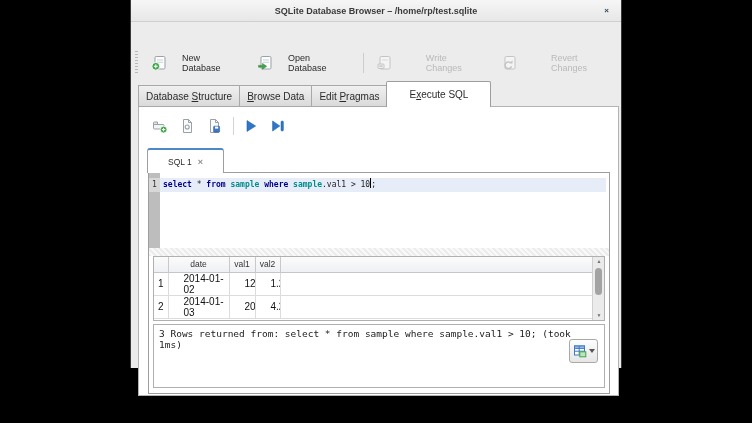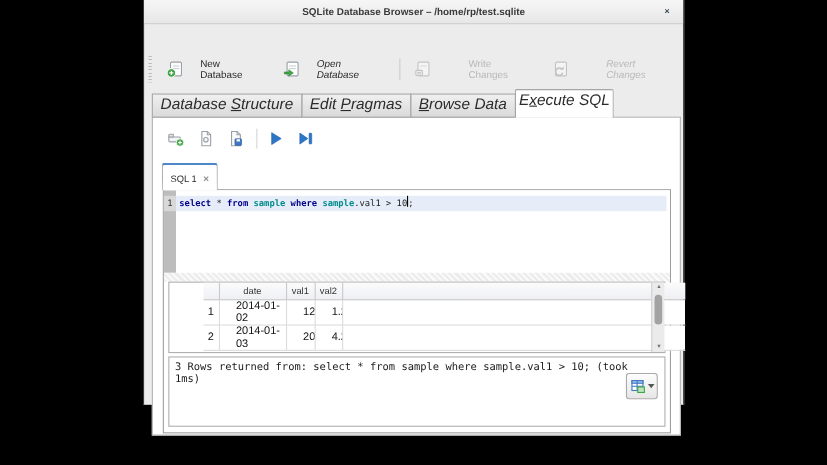--- a/index.html
+++ b/index.html
@@ -27,43 +27,43 @@
 
   
   .toolbar { position:absolute; left:0; top:47px; height:31px; width:100%;
              display:flex; align-items:center; }
   .tb-handle { width:3px; height:24px; margin:0 8px 0 4px;
                background:repeating-linear-gradient(#b8b8b8 0 1px, transparent 1px 3px); }
   .tb-btn { display:flex; align-items:center; gap:4px; font-size:9px; color:#2b2b2b;
             padding:3px 5px; }
   .tb-btn.disabled { color:#b9b9b9;gap:23px; }
   .tb-sep { width:1px; height:20px; background:#cdcdcd; margin:0 7px; }
-  .tb-btn + .tb-btn { margin-left:6px;font-style:italic; }
+  .tb-btn + .tb-btn { margin-left:6px; }
 
   
   .tabbar { position:absolute; left:7px; top:81px; height:26px; display:flex;
             align-items:flex-end; z-index:2; }
-  .tab { height:22px; padding:0 7px; display:flex; 
-         font-size:14px; color:#2b2b2b; background:linear-gradient(#f0f0f0,#dadada);
-         border:1px solid #a8a8a8; margin-right:-1px; z-index:0;font-style:italic; }
+  .tab { height:22px; padding:0 7px; display:flex; align-items:center;
+         font-size:10px; color:#2b2b2b; background:linear-gradient(#f0f0f0,#dadada);
+         border:1px solid #a8a8a8; margin-right:-1px; z-index:0; }
   .tab.active { height:26px; background:#fff; border:1px solid #9e9e9e; border-bottom:none;
-                z-index:3; border-radius:2px 2px 0 0; padding:0 3px; }
+                z-index:3; border-radius:2px 2px 0 0; padding:0 22px; }
 
   
   .content { position:absolute; left:7px; top:106px; width:481px; height:290px;
              background:#fff; border:1px solid #b3b3b3; z-index:1; }
 
   
   .sqltoolbar { position:absolute; left:13px; top:8px; height:22px; display:flex;
                 align-items:center; }
   .sicon { width:16px; height:16px; margin-right:11px; }
   .ssep { width:1px; height:18px; background:#d4d4d4; margin:0 9px 0 0; }
 
   
-  .sqltab { position:absolute; left:8px; top:41px; height:25px; padding:0 7px;
+  .sqltab { position:absolute; left:8px; top:41px; height:25px; padding:0 20px;
             background:#fff; border:1px solid #9e9e9e; border-bottom:none;
             border-top:2px solid #4d87c7; border-radius:3px 3px 0 0;
             display:flex; align-items:center; gap:6px; font-size:8.5px; color:#2b2b2b;
             z-index:3;justify-content:center; }
   .tabx { color:#8a8f94; font-weight:bold; font-size:9px; }
 
   
   .pane { position:absolute; left:9px; top:65px; width:462px; height:222px;
           background:#fff; border:1px solid #9e9e9e; z-index:1; }
 
@@ -82,21 +82,21 @@
   .caret { display:inline-block; width:1px; height:10px; background:#000;
            vertical-align:-1px; }
 
   
   .splitter { position:absolute; left:0; top:75px; width:460px; height:8px;
               background:repeating-linear-gradient(45deg,#ececec 0 2px,#f9f9f9 2px 4px); }
 
   
   .grid { position:absolute; left:4px; top:83px; width:452px; height:65px;
           background:#fff; border:1px solid #b0b0b0; }
-  table { border-collapse:collapse; table-layout:fixed; width:438px;margin-left:31px; }
+  table { border-collapse:collapse; table-layout:fixed; width:438px; }
   col.c0{width:14px} col.c1{width:61px} col.c2{width:26px} col.c3{width:25px}
   th { height:15px; font-size:8.5px; font-weight:normal; color:#333;
        background:linear-gradient(#fbfbfb,#eff0f4); border-right:1px solid #c9c9c9;
        border-bottom:1px solid #c6c6c6; text-align:center; }
   td { height:23px; font-size:10px; color:#111; background:#fff;
        border-right:1px solid #dcdcdc; border-bottom:1px solid #dcdcdc;
        padding-left:15px; overflow:hidden; }
   td.rownum { text-align:center; padding-left:0; }
   td.filler, th.filler { border-right:none; }
   .vscroll { position:absolute; right:0; top:0; width:12px; height:63px;
@@ -181,24 +181,24 @@
         </svg>
         <span>Revert Changes</span>
       </div>
     </div>
 
     <div class="tabbar">
       <div class="tab">
           <span><span>Database </span><span class="mn">S</span><span>tructure</span></span>
         </div>
       <div class="tab">
+          <span><span></span><span class="mn">B</span><span>rowse Data</span></span>
+        </div>
+      <div class="tab">
           <span><span>Edit </span><span class="mn">P</span><span>ragmas</span></span>
-        </div>
-      <div class="tab">
-          <span><span></span><span class="mn">B</span><span>rowse Data</span></span>
         </div>
       <div class="tab active">
           <span><span>E</span><span class="mn">x</span><span>ecute SQL</span></span>
         </div>
     </div>
 
     <div class="content">
 
       <div class="sqltoolbar">
         <svg class="sicon" viewBox="0 0 16 16">

